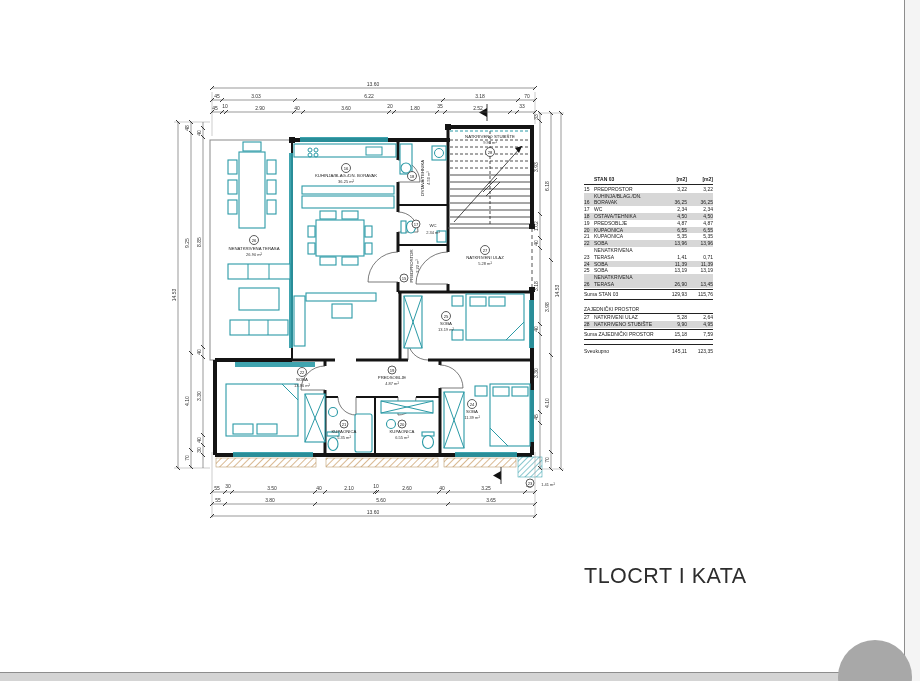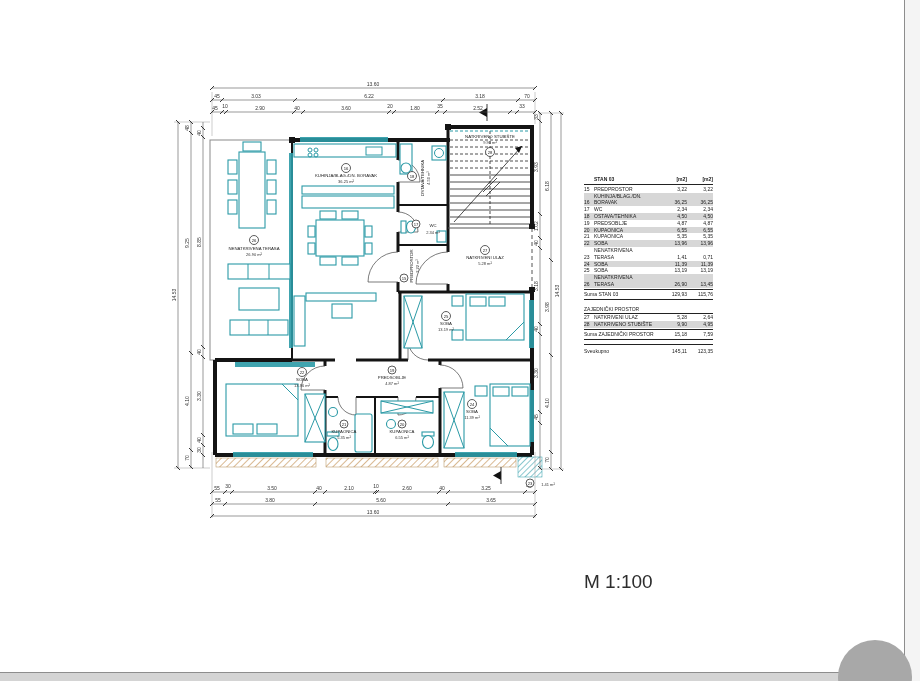--- a/index.html
+++ b/index.html
@@ -515,19 +515,19 @@
 
   <div class="hairline"></div>
   <div class="trow totalrow">
     <span class="c-label">Sveukupno</span>
     <span class="c-v">145,11</span>
     <span class="c-v">123,35</span>
   </div>
 </div>
 
 <div class="title">
-  <div class="t2">M 1:100</div>
+  <div class="t1">TLOCRT I KATA</div>
 </div>
 
 <div class="rightstrip"></div>
 <div class="rightline"></div>
 <div class="bottomstrip"></div>
 <div class="fab"></div>
 
 </body></html>

